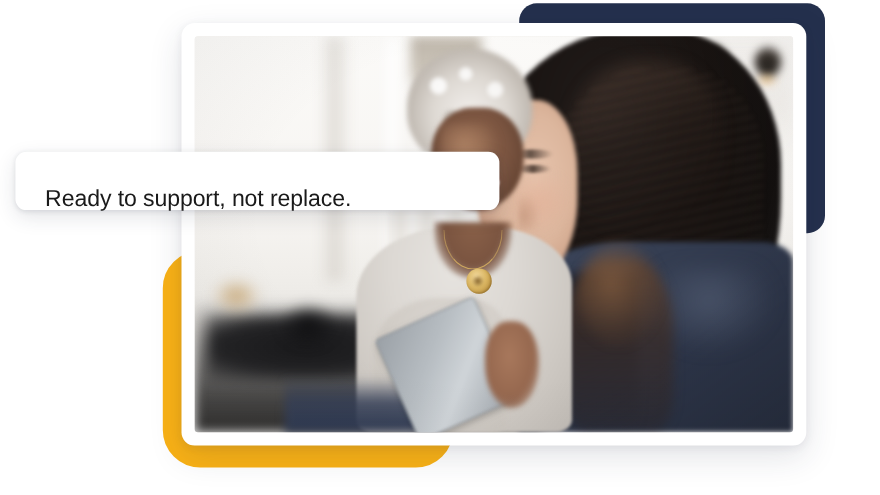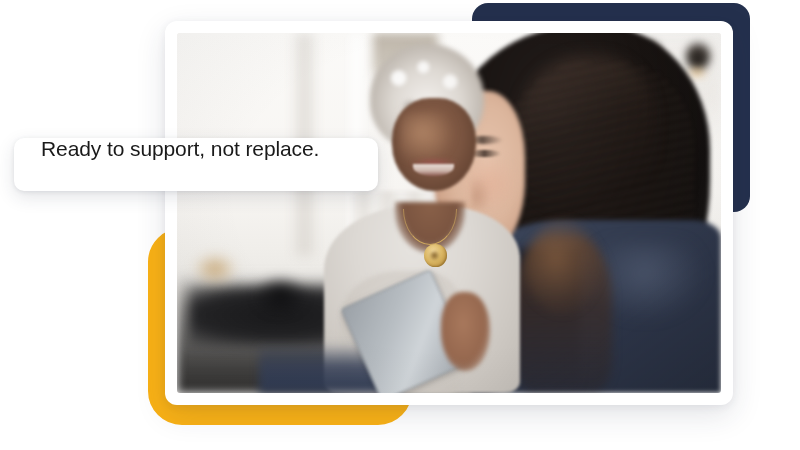--- a/index.html
+++ b/index.html
@@ -330,27 +330,27 @@
     position: absolute; inset: 0;
     background: radial-gradient(ellipse at 50% 45%, rgba(255,255,255,0) 55%, rgba(40,38,36,.06) 100%);
     pointer-events: none;
   }
 
   
   .caption-card {
     position: absolute;
     left: 14px;
     top: 138px;
-    width: 364px;
+    width: 440px;
     height: 53px;
     background: #ffffff;
     border-radius: 10px;
     box-shadow: 0 6px 18px rgba(40,48,70,0.13), 0 1px 4px rgba(40,48,70,0.10);
     display: flex;
-    align-items: flex-start;
+    align-items: flex-end;
     z-index: 5;
   }
   .caption-text {
     padding-left: 27px;
     font-size: 21px;
     line-height: 1;
     color: #1a1a1a;
     letter-spacing: -0.1px;
     white-space: nowrap;
   }

